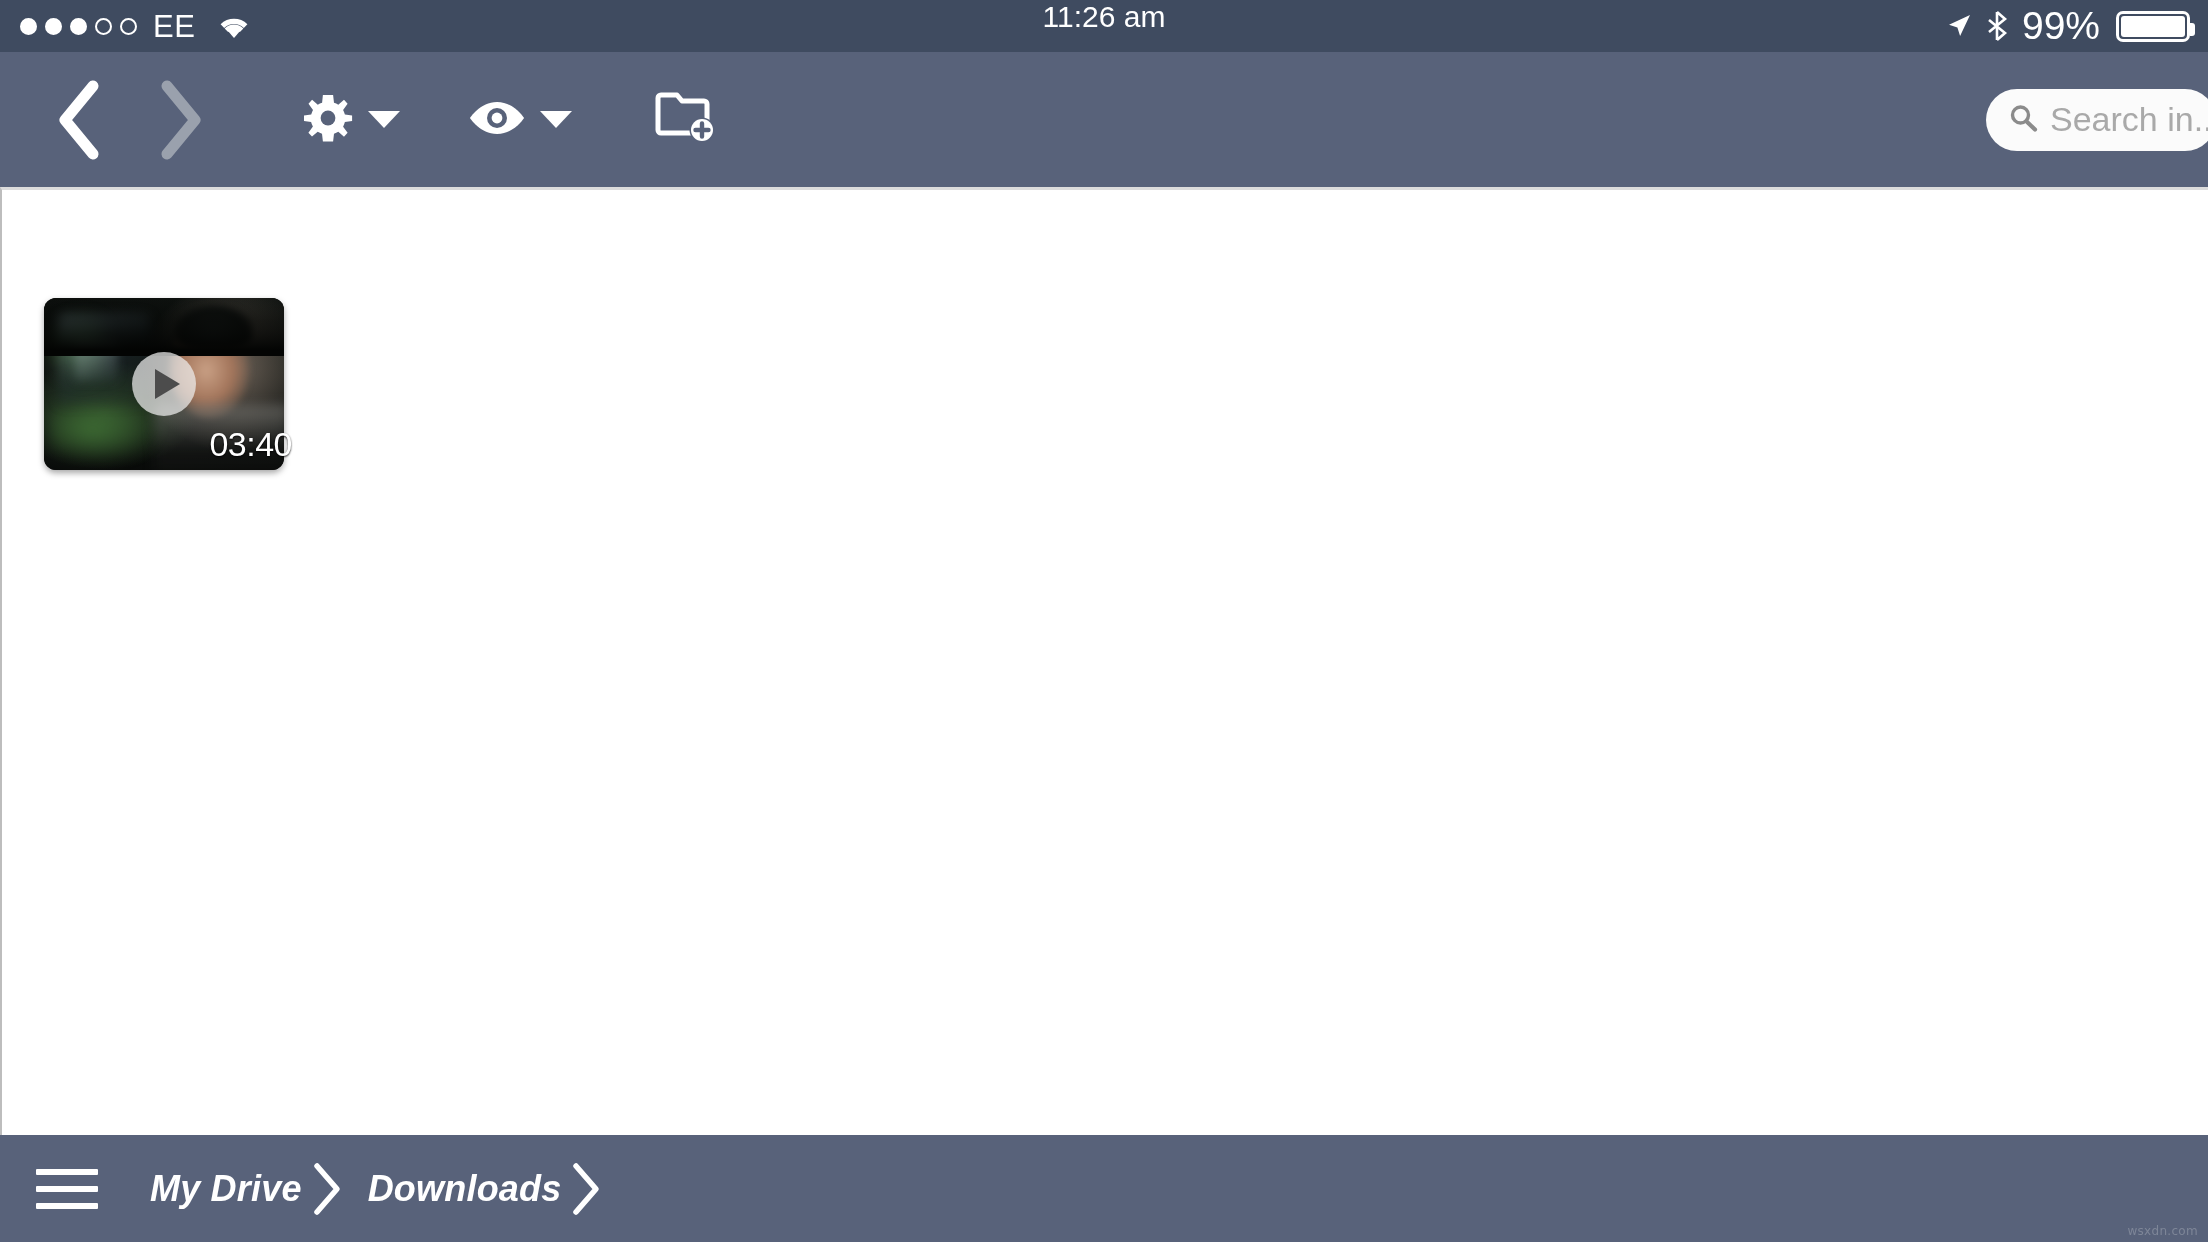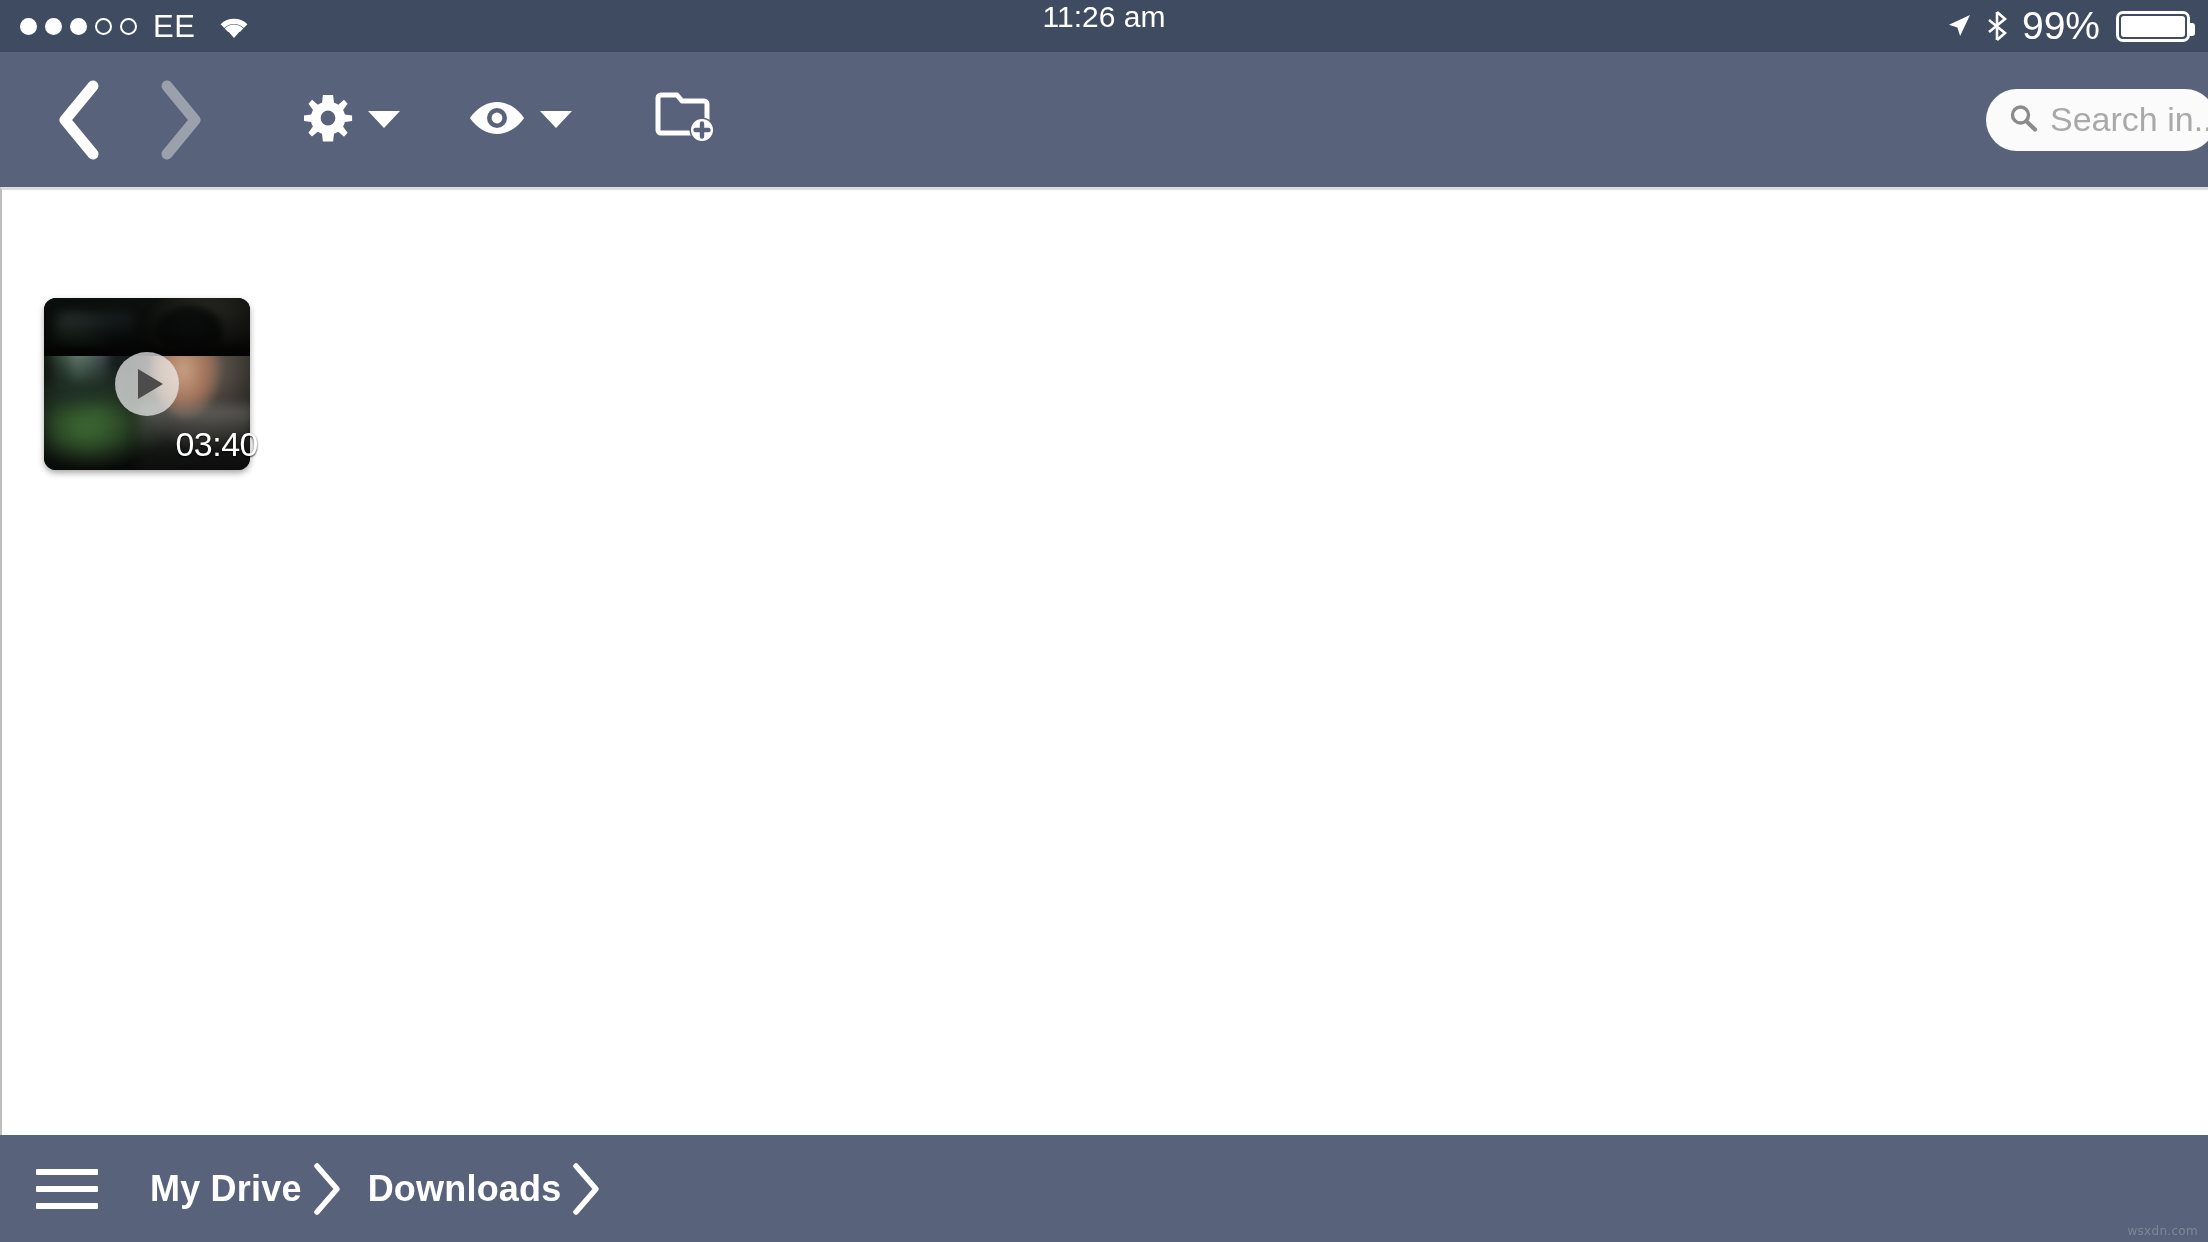--- a/index.html
+++ b/index.html
@@ -86,21 +86,21 @@
     background:#fff;
     border-top:3px solid #dcdcdc;
     border-left:2px solid #bdbdbd;
   }
   .file-item{
     position:absolute; left:10px; top:108px; width:320px;
     display:flex; flex-direction:column; align-items:flex-start;
   }
   .thumb{
     position:relative; margin-left:32px;
-    width:206px; height:172px; border-radius:12px;
+    width:240px; height:172px; border-radius:12px;
     overflow:visible;
     box-shadow:0 3px 6px rgba(0,0,0,.35);
   }
   .thumb-img{
     position:absolute; inset:0; border-radius:12px; overflow:hidden;
     background:#050505;
   }
   
   .layer{ position:absolute; inset:0; }
   .l-bg{
@@ -177,21 +177,21 @@
   
   .crumbbar{
     position:absolute; left:0; bottom:0; width:2208px; height:107px;
     background:#58627a; display:flex; align-items:center;
   }
   .hamburger{
     margin-left:36px; width:62px; height:52px;
     display:flex; flex-direction:column; justify-content:center; gap:11px;
   }
   .hamburger span{ display:block; height:6px; background:#fff; border-radius:1px; }
-  .crumbs{ display:flex; align-items:center; margin-left:52px; }
+  .crumbs{ display:flex; align-items:center; margin-left:52px;font-style:italic; }
   .crumb{
     color:#fff; font-size:36px; font-weight:700; letter-spacing:.2px;
   }
   .crumb-sep{
     margin:0 4px 0 10px; width:30px; height:54px; display:block;
   }
   .crumb-gap{ width:22px; }
   .watermark{
     position:absolute; right:10px; bottom:4px;
     font-size:12px; color:#7e8698; letter-spacing:.3px;

